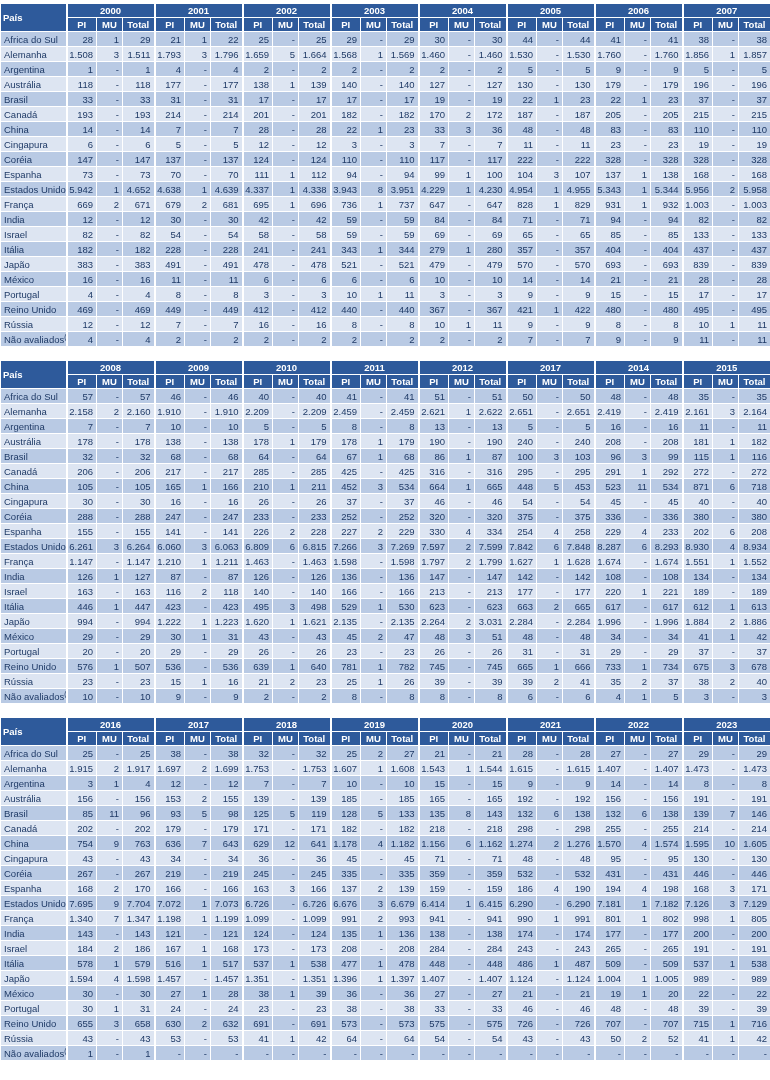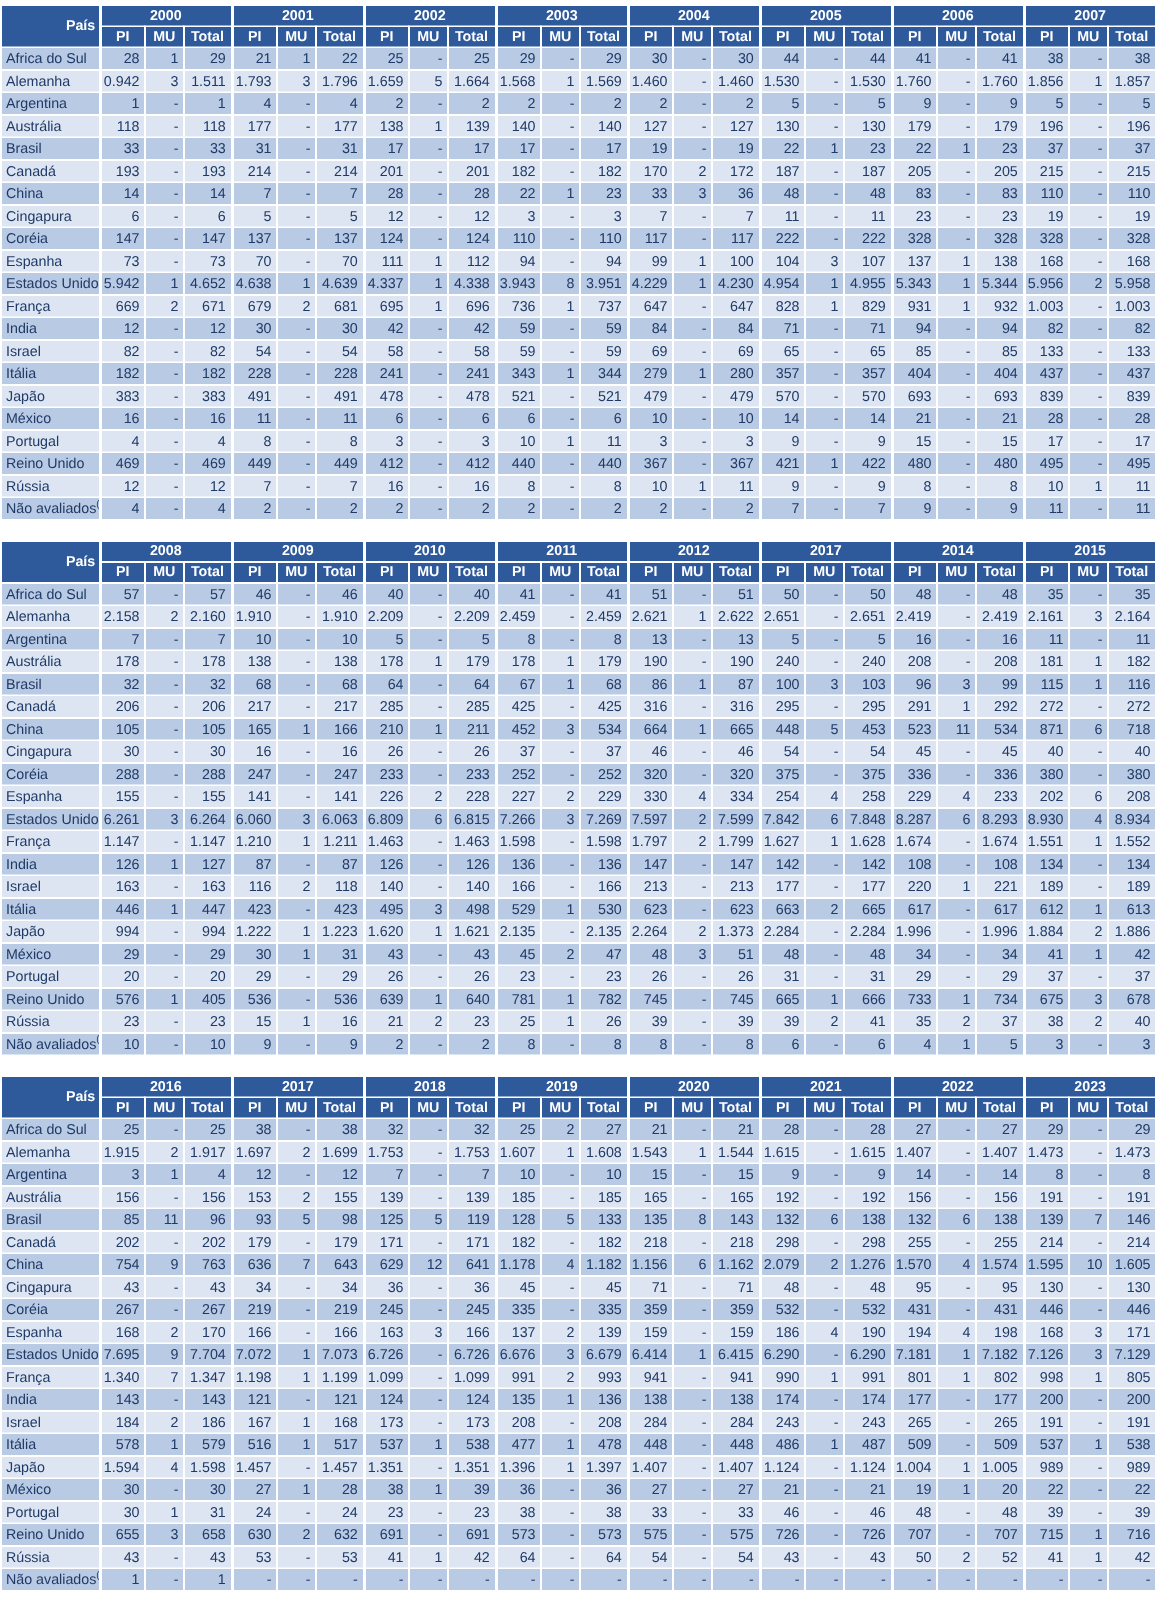--- a/index.html
+++ b/index.html
@@ -31,21 +31,21 @@
   thead th {
     background: var(--header-bg, #2E5A9B);
     color: var(--header-text, #FFFFFF);
     font-size: 9.5px;
     font-weight: bold;
     height: 14px;
     line-height: 11px;
     text-align: center;
     padding: 1px 2px;
   }
-  th.country-h { text-align: right; }
+  th.country-h { text-align: left; }
   .grp { border-left-width: 2px; }
   tbody td {
     font-size: 9.5px;
     height: 15px;
     line-height: 13px;
     color: var(--cell-text, #1F3A66);
     text-align: right;
     padding: 0 3px 0 1px;
   }
   td.country {
@@ -150,21 +150,21 @@
           <td class="num">44</td>
           <td class="num grp">41</td>
           <td class="num">-</td>
           <td class="num">41</td>
           <td class="num grp">38</td>
           <td class="num">-</td>
           <td class="num">38</td>
         </tr>
         <tr class="even">
           <td class="country">Alemanha</td>
-          <td class="num grp">0.942</td>
+          <td class="num grp">1.508</td>
           <td class="num">3</td>
           <td class="num">1.511</td>
           <td class="num grp">1.793</td>
           <td class="num">3</td>
           <td class="num">1.796</td>
           <td class="num grp">1.659</td>
           <td class="num">5</td>
           <td class="num">1.664</td>
           <td class="num grp">1.568</td>
           <td class="num">1</td>
@@ -1179,21 +1179,21 @@
           <td class="num">1</td>
           <td class="num">1.223</td>
           <td class="num grp">1.620</td>
           <td class="num">1</td>
           <td class="num">1.621</td>
           <td class="num grp">2.135</td>
           <td class="num">-</td>
           <td class="num">2.135</td>
           <td class="num grp">2.264</td>
           <td class="num">2</td>
-          <td class="num">1.373</td>
+          <td class="num">3.031</td>
           <td class="num grp">2.284</td>
           <td class="num">-</td>
           <td class="num">2.284</td>
           <td class="num grp">1.996</td>
           <td class="num">-</td>
           <td class="num">1.996</td>
           <td class="num grp">1.884</td>
           <td class="num">2</td>
           <td class="num">1.886</td>
         </tr>
@@ -1248,21 +1248,21 @@
           <td class="num">-</td>
           <td class="num">29</td>
           <td class="num grp">37</td>
           <td class="num">-</td>
           <td class="num">37</td>
         </tr>
         <tr class="odd">
           <td class="country">Reino Unido</td>
           <td class="num grp">576</td>
           <td class="num">1</td>
-          <td class="num">405</td>
+          <td class="num">507</td>
           <td class="num grp">536</td>
           <td class="num">-</td>
           <td class="num">536</td>
           <td class="num grp">639</td>
           <td class="num">1</td>
           <td class="num">640</td>
           <td class="num grp">781</td>
           <td class="num">1</td>
           <td class="num">782</td>
           <td class="num grp">745</td>
@@ -1574,21 +1574,21 @@
           <td class="num">643</td>
           <td class="num grp">629</td>
           <td class="num">12</td>
           <td class="num">641</td>
           <td class="num grp">1.178</td>
           <td class="num">4</td>
           <td class="num">1.182</td>
           <td class="num grp">1.156</td>
           <td class="num">6</td>
           <td class="num">1.162</td>
-          <td class="num grp">2.079</td>
+          <td class="num grp">1.274</td>
           <td class="num">2</td>
           <td class="num">1.276</td>
           <td class="num grp">1.570</td>
           <td class="num">4</td>
           <td class="num">1.574</td>
           <td class="num grp">1.595</td>
           <td class="num">10</td>
           <td class="num">1.605</td>
         </tr>
         <tr class="even">

